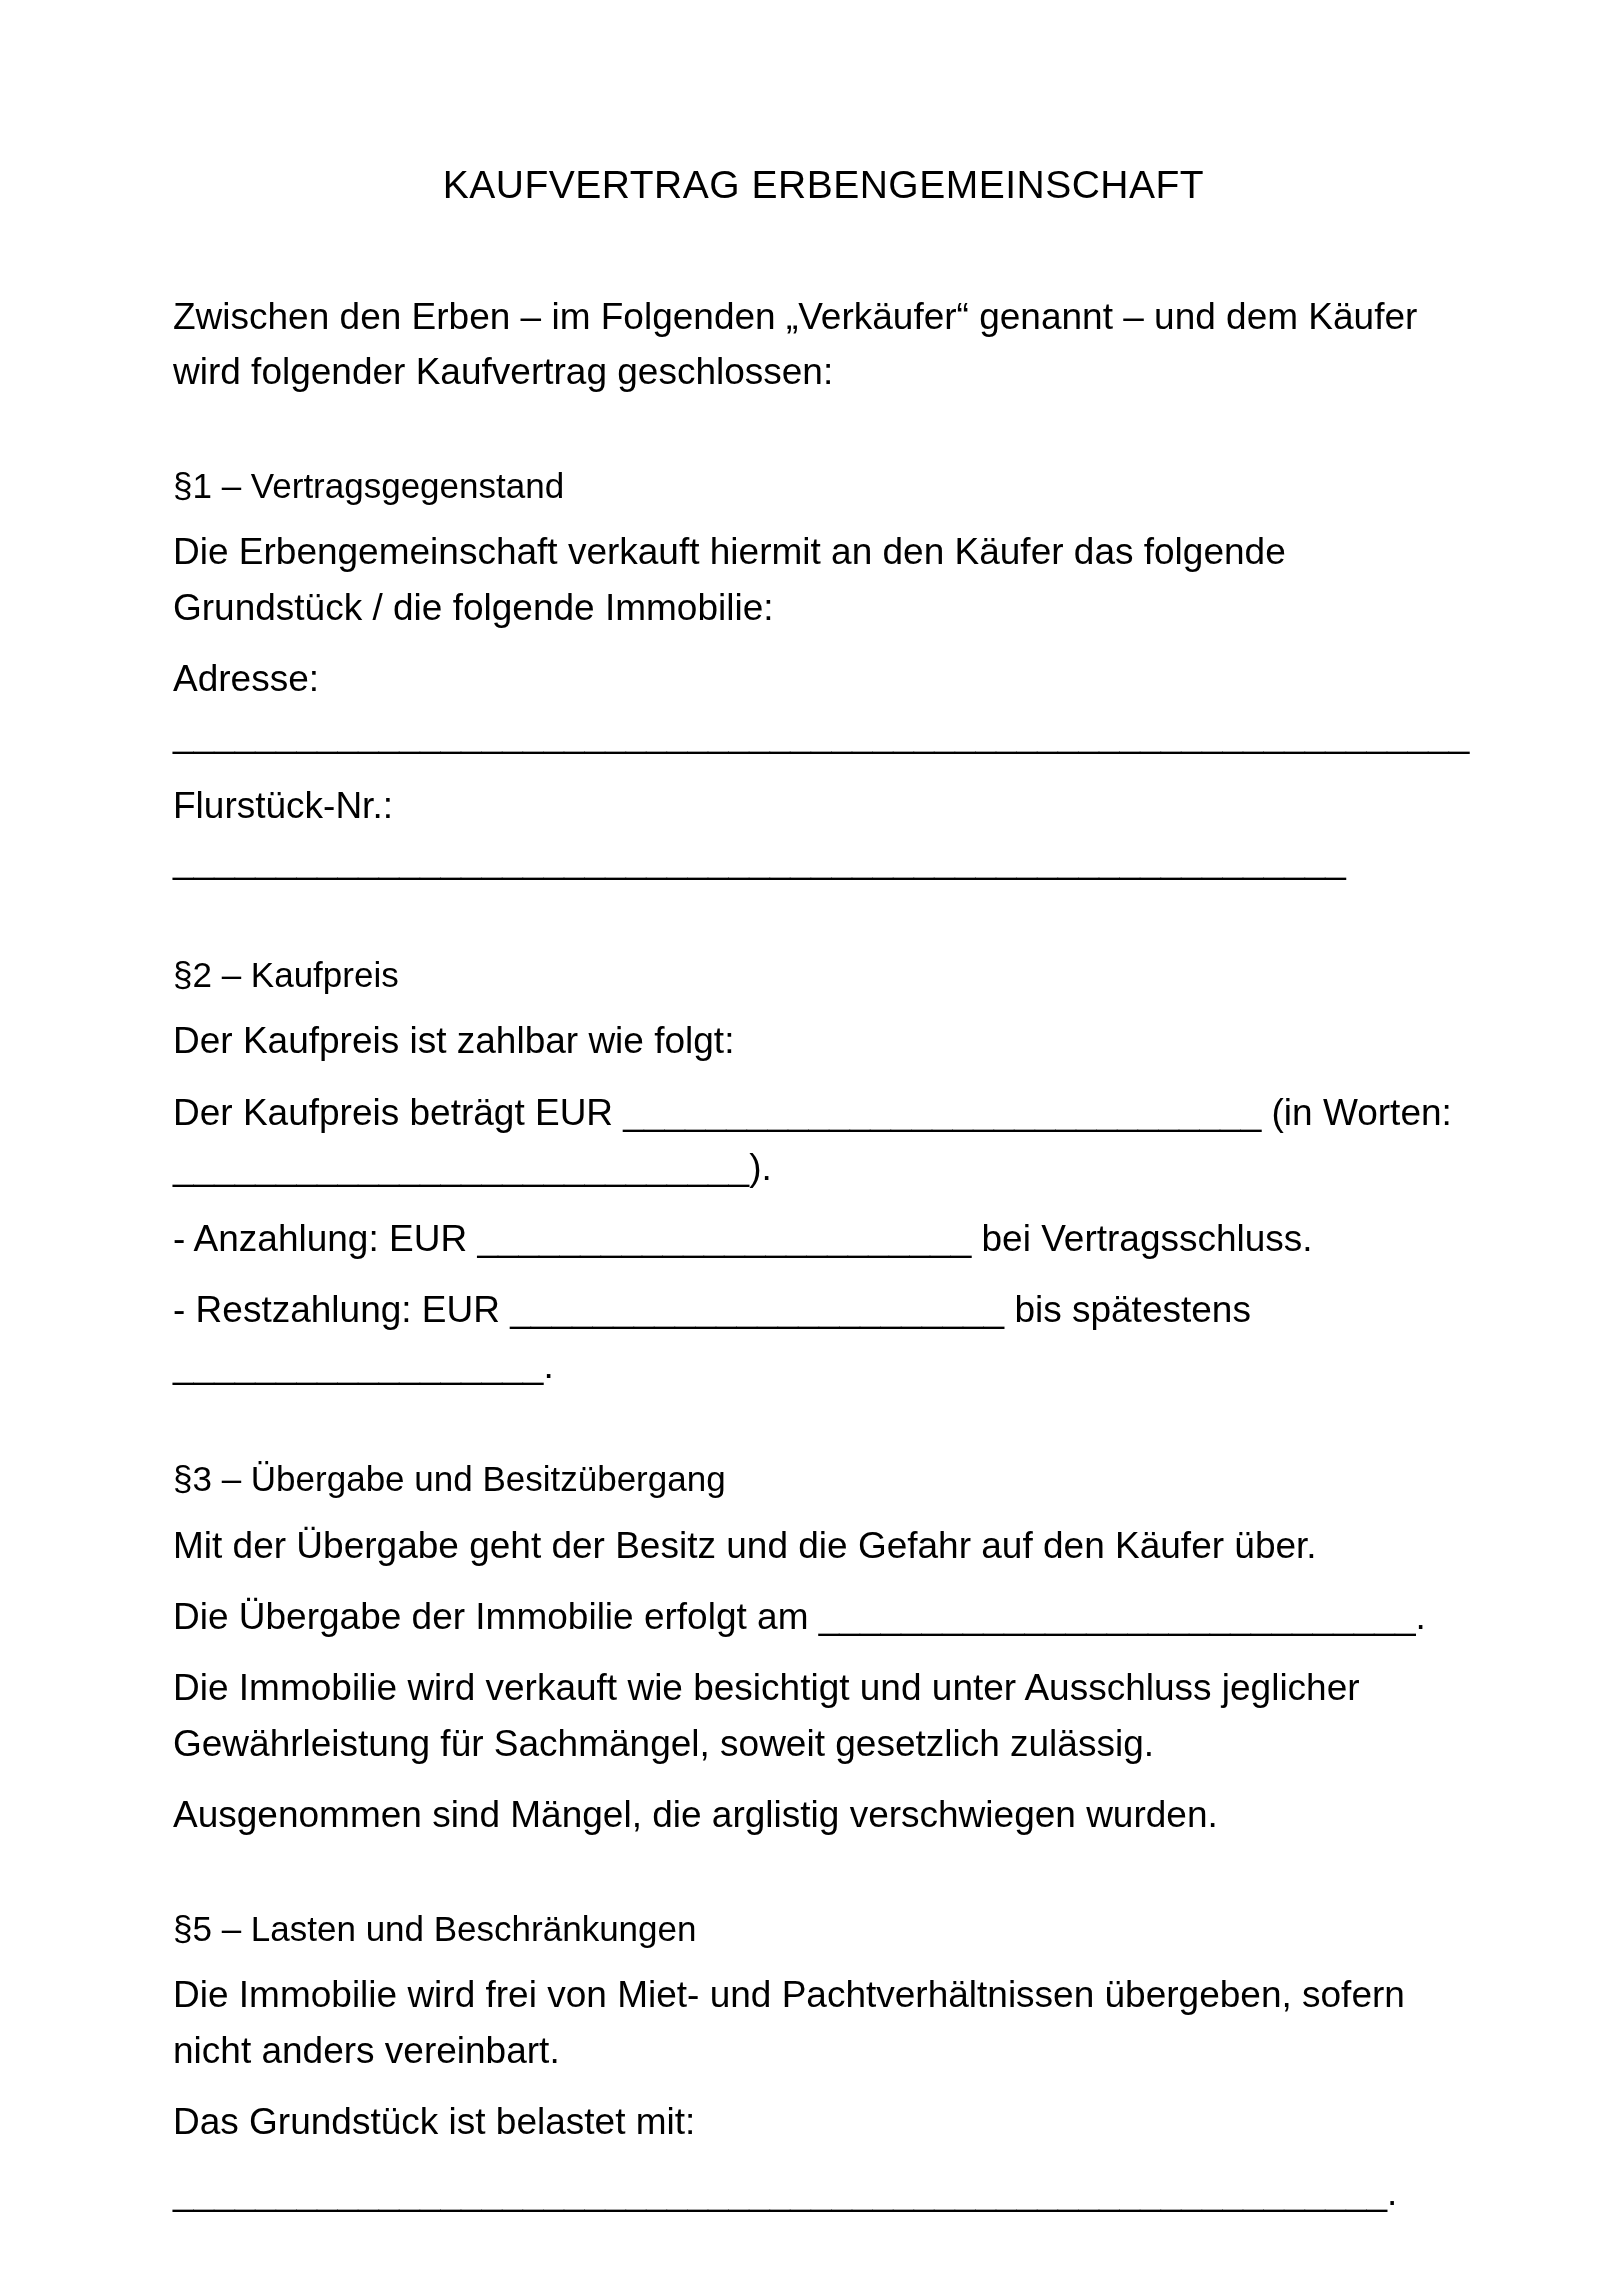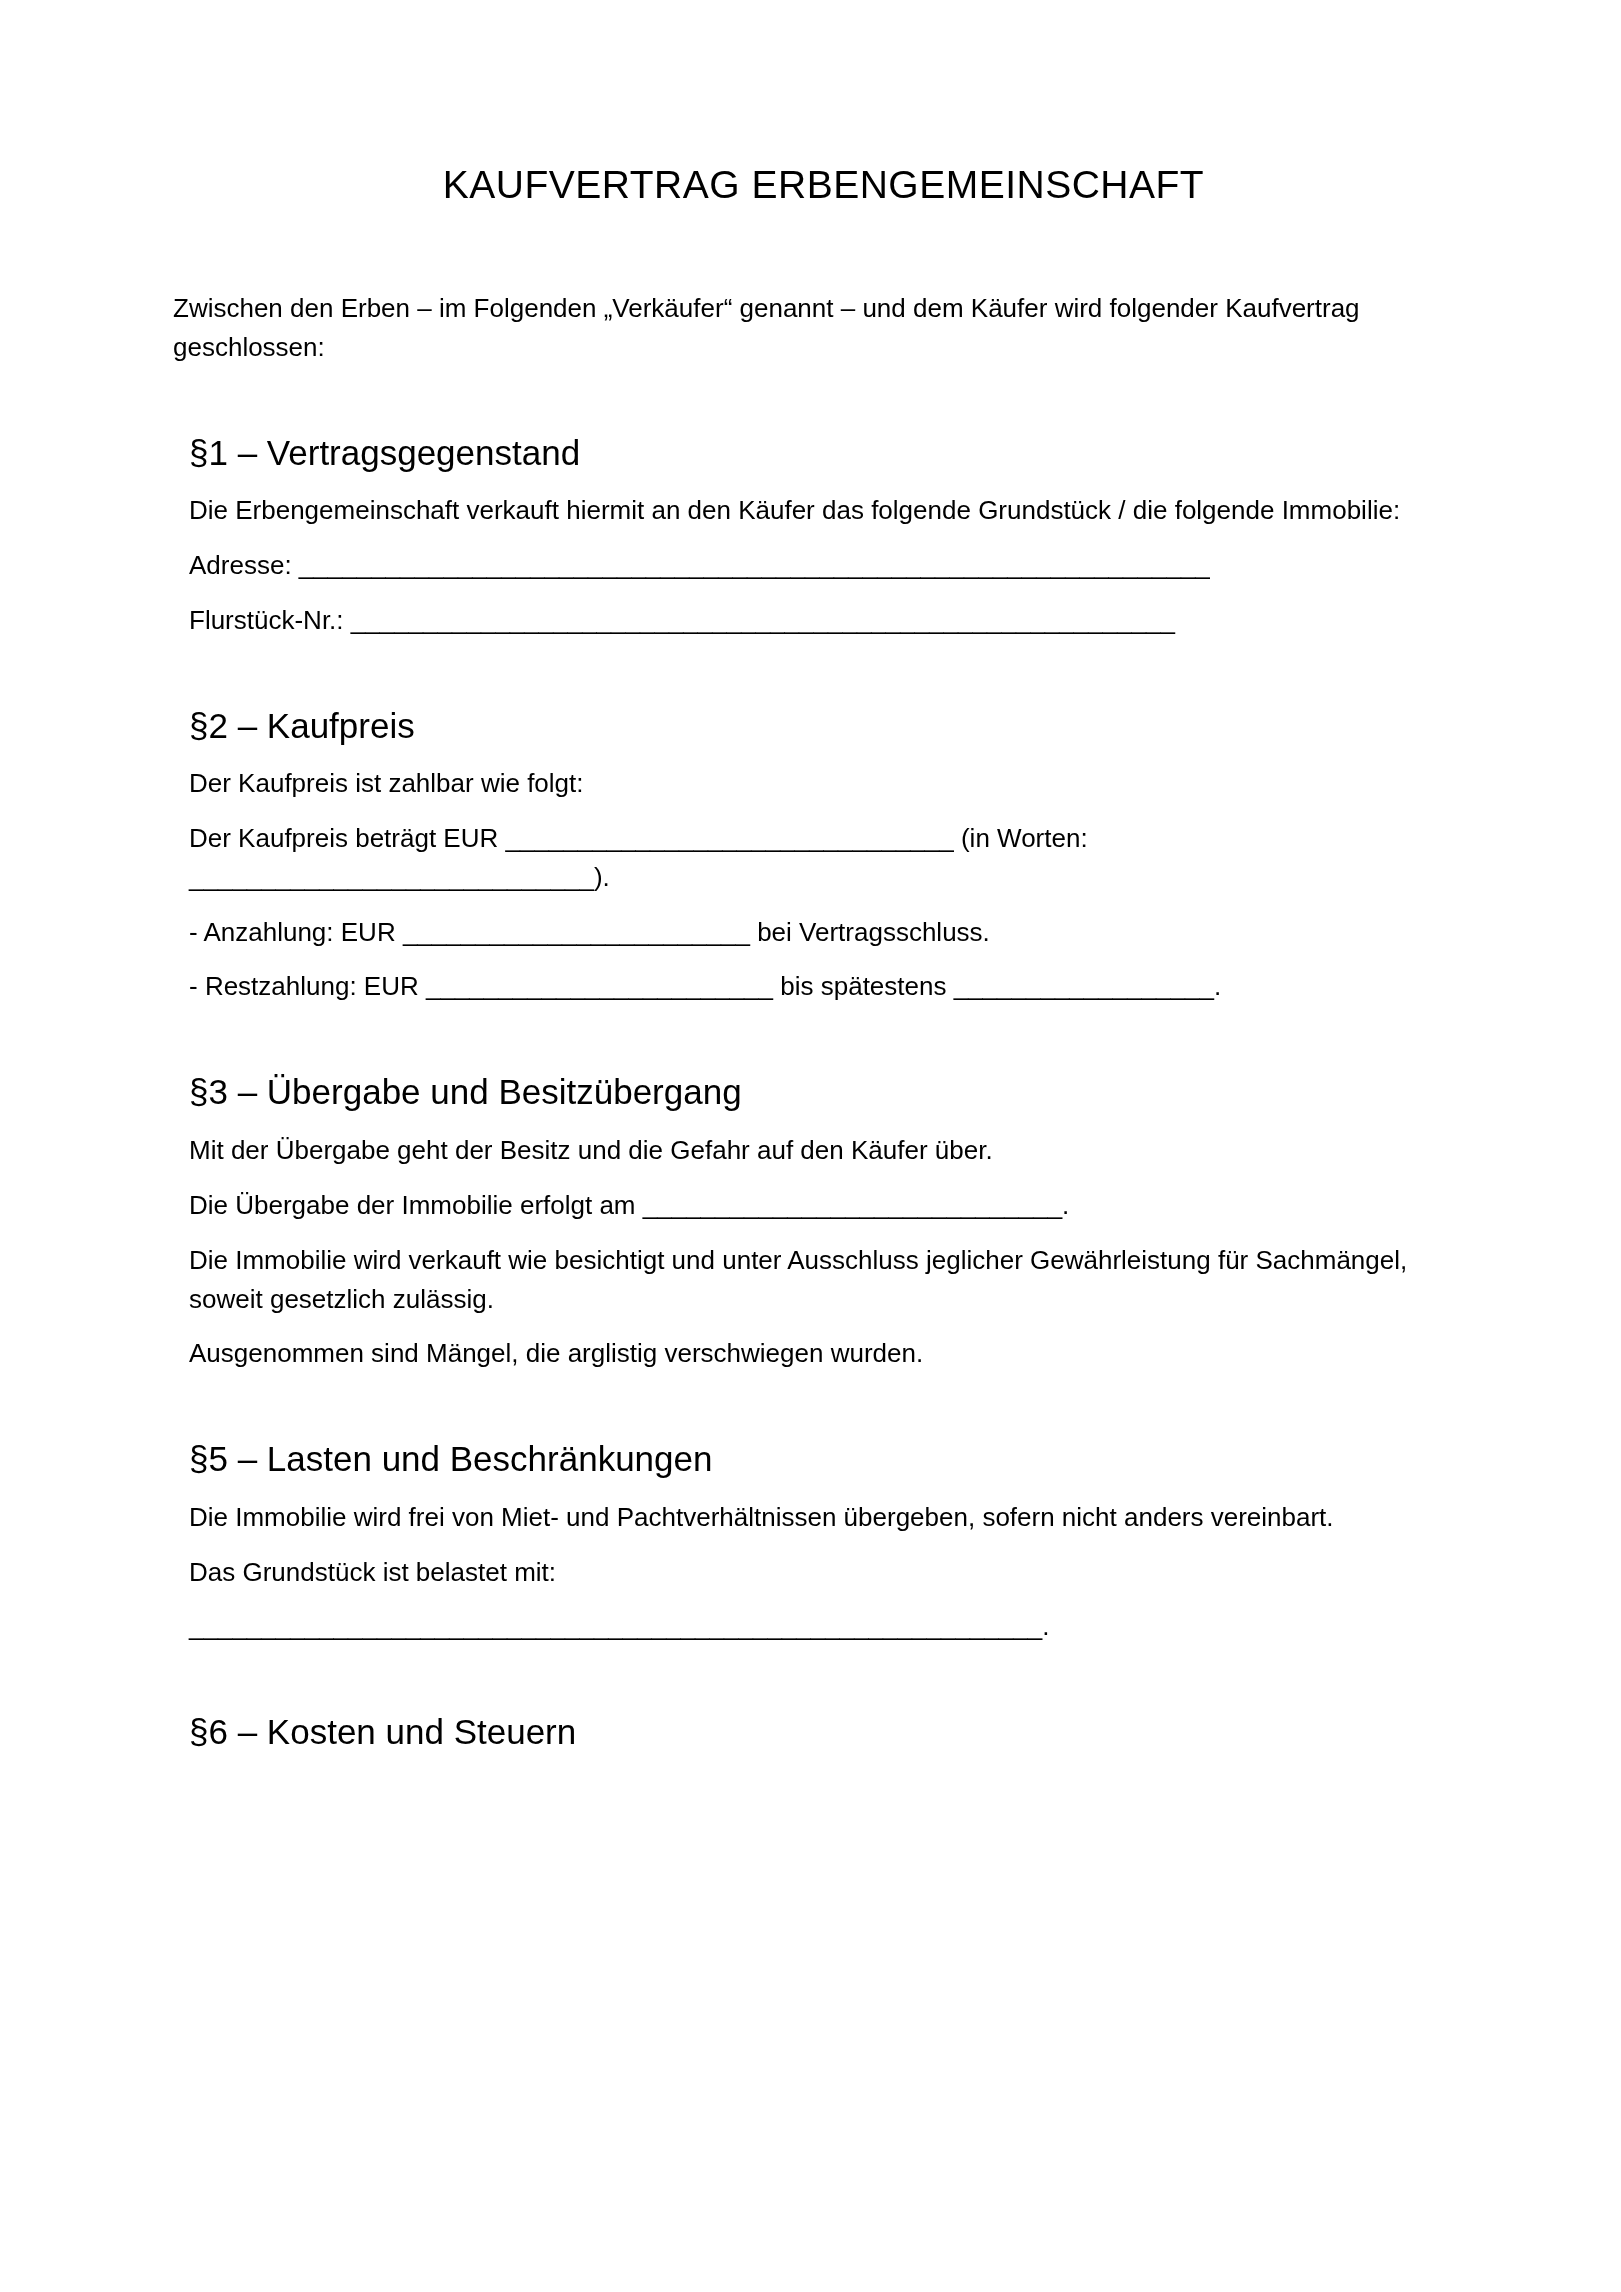--- a/index.html
+++ b/index.html
@@ -29,27 +29,27 @@
     margin: 0 0 80px 0;
     letter-spacing: 0.5px;
   }
   .section-heading {
     font-size: 35px;
     font-weight: normal;
     line-height: 1.2;
     margin: 65px 0 17.6px 0;
   }
   .body-text {
-    font-size: 26px;
+    font-size: 37px;
     font-weight: normal;
     line-height: 1.5;
     margin: 0 0 15.7px 0;
     word-break: normal;
   }
-  section { margin: 16px; padding: 0; }
+  section { margin: 0; padding: 0; }
 </style>
 </head>
 <body>
 
 <div class="page">
 
   <h1 class="doc-title">KAUFVERTRAG ERBENGEMEINSCHAFT</h1>
 
   <p class="body-text">Zwischen den Erben – im Folgenden „Verkäufer“ genannt – und dem Käufer wird folgender Kaufvertrag geschlossen:</p>
 

